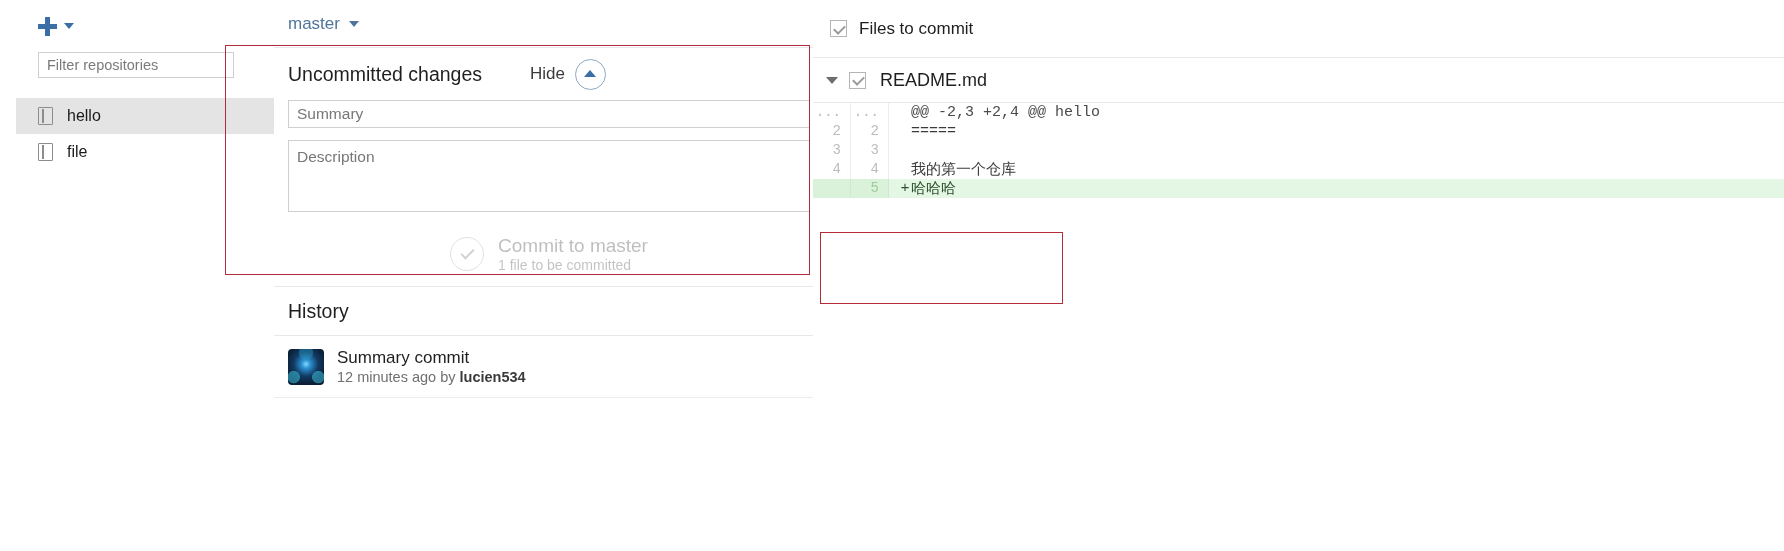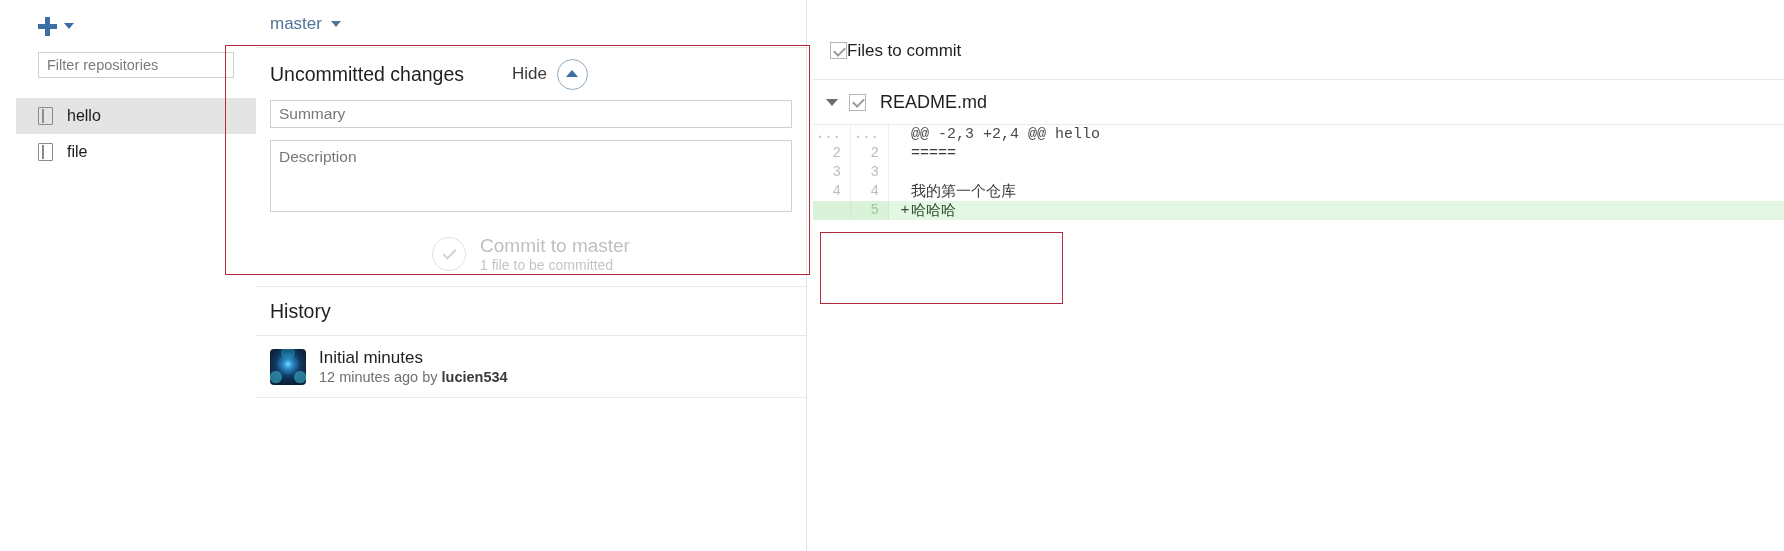--- a/index.html
+++ b/index.html
@@ -76,21 +76,21 @@
     flex: none;
   }
   .repo-icon::after {
     content: ""; position: absolute;
     left: 3px; top: 1px; bottom: 1px;
     width: 1.6px; background: #8c8c8c;
   }
 
   
   #middle {
-    position: absolute; left: 256px; top: 0;
+    position: absolute; left: 274px; top: 0;
     width: 551px; height: 551px;
     border-right: 1px solid #e0e0e0;
     background: #fff;
   }
   #branch-bar {
     height: 48px;
     display: flex; align-items: center;
     padding-left: 14px;
     border-bottom: 1px solid #e8e8e8;
   }
@@ -214,24 +214,23 @@
   .commit-author { color: #3a3a3a; font-weight: bold; }
 
   
   #right {
     position: absolute; left: 813px; top: 0;
     width: 971px; height: 551px;
     background: #fff;
   }
   #files-to-commit {
     height: 58px;
-    display: flex; align-items: center; 
+    display: flex; align-items: center; gap: 12px;
     padding-left: 17px;
     border-bottom: 1px solid #e8e8e8;
-    margin-top: 22px;
   }
   .cbox {
     width: 17px; height: 17px;
     border: 1.3px solid #b5b5b5;
     background: #fff;
     position: relative;
     flex: none;
     cursor: pointer;
   }
   .cbox.checked::after {
@@ -358,21 +357,21 @@
         <div id="commit-sub">1 file to be committed</div>
       </span>
     </div>
 
     <div id="history-header">History</div>
 
     <div id="history-list">
       <div class="commit-row">
         <span class="commit-avatar"></span>
         <span class="commit-meta">
-          <div class="commit-title-txt">Initial minutes</div>
+          <div class="commit-title-txt">Summary commit</div>
           <div class="commit-sub-txt"><span>12 minutes ago by </span><span class="commit-author">lucien534</span></div>
         </span>
       </div>
     </div>
   </div>
 
   <div id="right">
 
     <div id="files-to-commit">
       <span class="cbox checked"></span>

